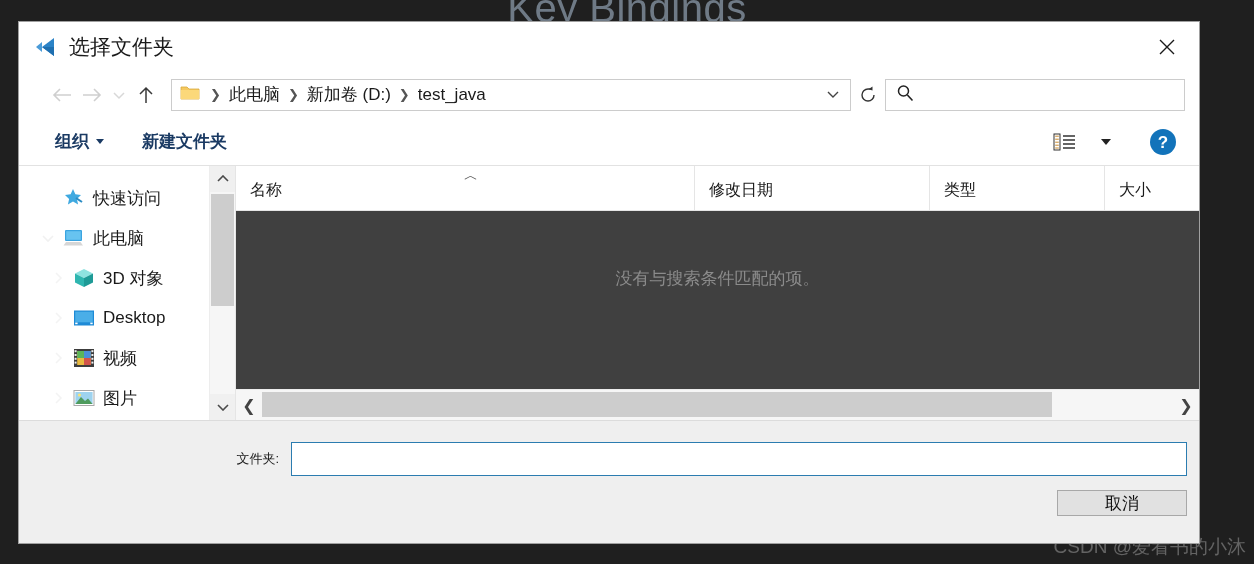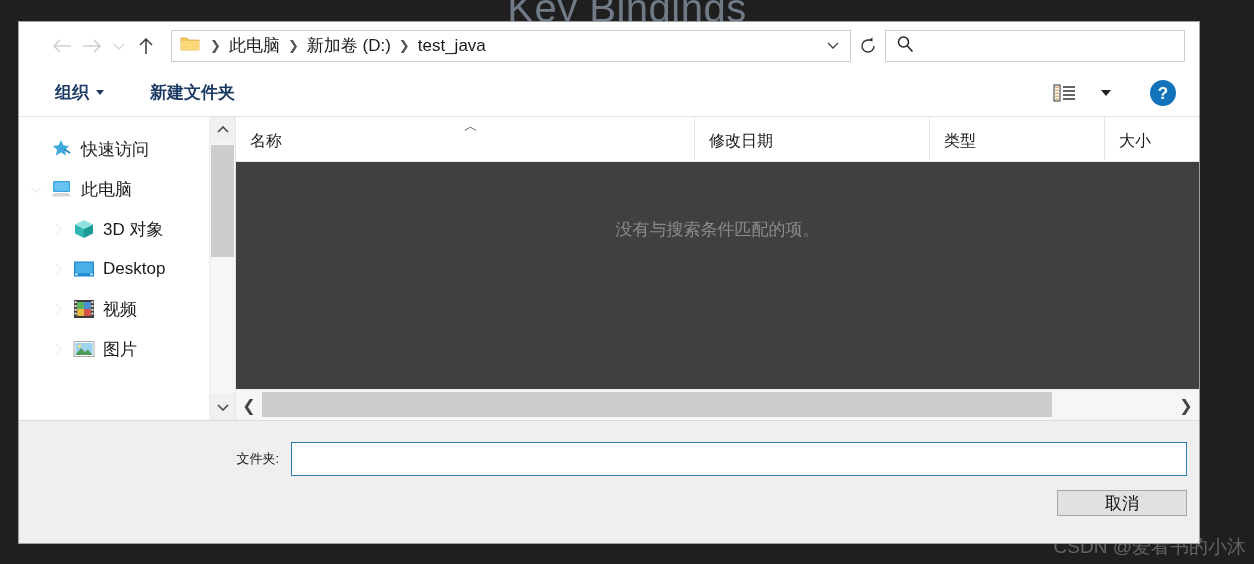--- a/index.html
+++ b/index.html
@@ -202,21 +202,21 @@
     color: #1a3a63;
     font-family: "Liberation Sans", sans-serif;
     padding: 5px 8px;
     display: flex;
     align-items: center;
     gap: 7px;
     cursor: pointer;
     white-space: nowrap;
     font-weight: bold;
   }
-  #tb-new-folder { margin-left: 30px; }
+  #tb-new-folder { margin-left: 22px; }
   .tb-caret {
     width: 0; height: 0;
     border-left: 4px solid transparent;
     border-right: 4px solid transparent;
     border-top: 5px solid #1a3a63;
   }
   #tb-right {
     margin-left: auto;
     display: flex;
     align-items: center;
@@ -246,21 +246,21 @@
     width: 216px;
     flex: 0 0 auto;
     position: relative;
     background: #fff;
     overflow: hidden;
   }
   .tree-item {
     display: flex;
     align-items: center;
     height: 40px;
-    padding-left: 4px;
+    padding-left: 16px;
     cursor: pointer;
     white-space: nowrap;
   }
   .tree-chevron {
     width: 26px;
     flex: 0 0 auto;
     display: flex;
     align-items: center;
     justify-content: center;
   }
@@ -487,20 +487,35 @@
 </head>
 <body>
 
 <div id="backdrop">
   <div id="backdrop-title">Key Bindings</div>
   <div id="watermark">CSDN @爱看书的小沐</div>
 </div>
 
 <div id="dialog">
 
+  <div id="titlebar">
+    <span id="vscode-icon">
+      <svg width="26" height="26" viewBox="0 0 26 26">
+        <path d="M3 13 L9 8 L9 18 Z" fill="#4a9bd8"></path>
+        <path d="M9 13 L21 4 L21 22 Z" fill="#2b83c7"></path>
+        <path d="M9 13 L21 22 L21 13 Z" fill="#1e6fb0"></path>
+      </svg>
+    </span>
+    <span id="dialog-title">选择文件夹</span>
+    <div id="close-btn">
+      <svg width="20" height="20" viewBox="0 0 20 20">
+        <path d="M3 3 L17 17 M17 3 L3 17" stroke="#1a1a1a" stroke-width="1.4" fill="none"></path>
+      </svg>
+    </div>
+  </div>
 
   <div id="navbar">
     <div class="navbtn disabled">
       <svg width="22" height="18" viewBox="0 0 22 18">
         <path d="M20 9 L3 9 M9 3 L3 9 L9 15" stroke="#cfcfcf" stroke-width="1.6" fill="none"></path>
       </svg>
     </div>
     <div class="navbtn disabled">
       <svg width="22" height="18" viewBox="0 0 22 18">
         <path d="M2 9 L19 9 M13 3 L19 9 L13 15" stroke="#cfcfcf" stroke-width="1.6" fill="none"></path>

